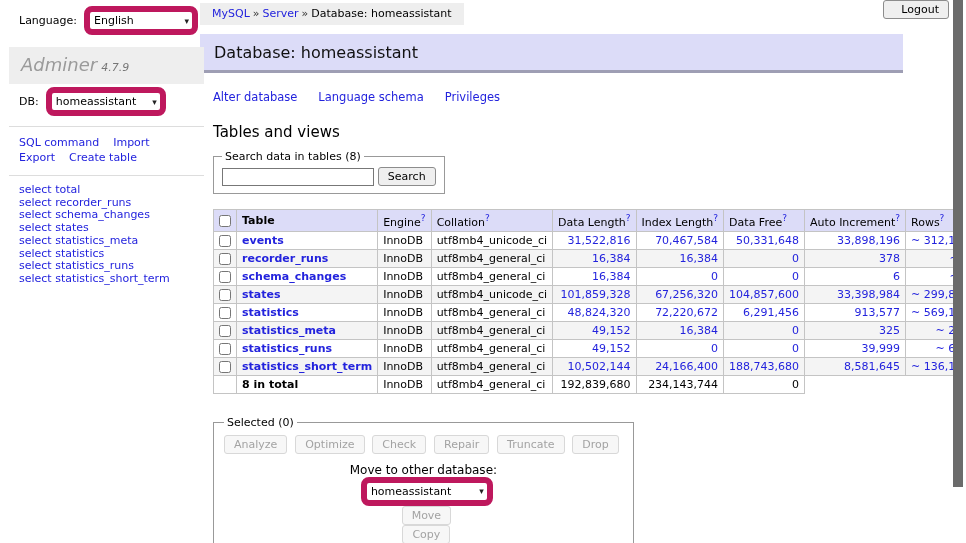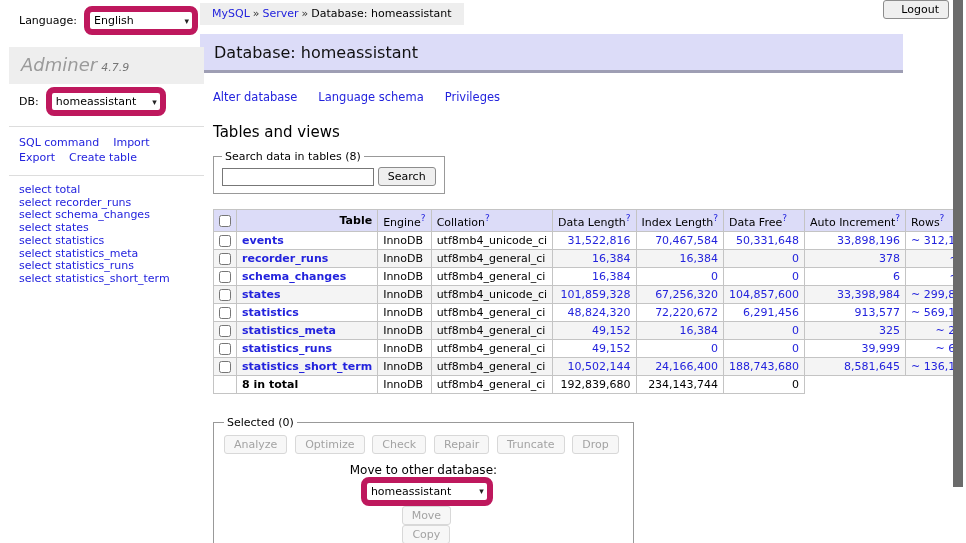--- a/index.html
+++ b/index.html
@@ -64,21 +64,21 @@
   h3.section { font-weight:normal; font-size:15px; margin:19px 0 0; }
 
   fieldset { border:1px solid #999; display:inline-block; margin:9px 0 0; padding:4px 8px 7px; }
   fieldset legend { font-size:11px; padding:0 3px; }
   .search-input { width:152px; height:18px; border:1px solid #777; font-family:inherit; font-size:11px; padding:0 3px; }
 
   
   table.data { border-collapse:collapse; margin-top:15px; font-size:11px; }
   table.data th, table.data td { border:1px solid #c4c4c4; padding:2px 5px; height:17px; white-space:nowrap; }
   table.data thead th, table.data thead td { background:#dcdcf8; font-weight:normal; text-align:left; }
-  table.data thead th.col-table { text-align:right; font-weight:bold; width:120px;margin-left:10px; }
+  table.data thead th.col-table { text-align:left; font-weight:bold; width:120px;margin-left:10px; }
   .chk { width:19px; text-align:center; background:#dcdcf8; }
   tbody .chk { background:#fff; }
   tbody tr.even td { background:#f4f4f4; }
   tbody tr.even td.chk { background:#f4f4f4; }
   td.num { text-align:right; }
   td.num a { color:#2323dd; }
   a.tbl-name { font-weight:bold; }
   sup.help a { font-size:9px; }
   input[type="checkbox"] { width:12px; height:12px; margin:0; vertical-align:middle; }
   tr.total td { background:#fff; color:#000;margin-top:37px; }
@@ -134,22 +134,22 @@
     <a>Export</a><a>Create table</a>
   </p>
 
   <hr class="side-hr">
 
   <p class="side-tables">
     <a>select total</a>
     <a>select recorder_runs</a>
     <a>select schema_changes</a>
     <a>select states</a>
+    <a>select statistics_meta</a>
     <a>select statistics</a>
-    <a>select statistics_meta</a>
     <a>select statistics_runs</a>
     <a>select statistics_short_term</a>
   </p>
 </aside>
 
 <div class="main">
 
   <p class="breadcrumb">
     <a>MySQL</a><span class="sep">»</span><a>Server</a><span class="sep">»</span><span>Database: homeassistant</span>
   </p>

